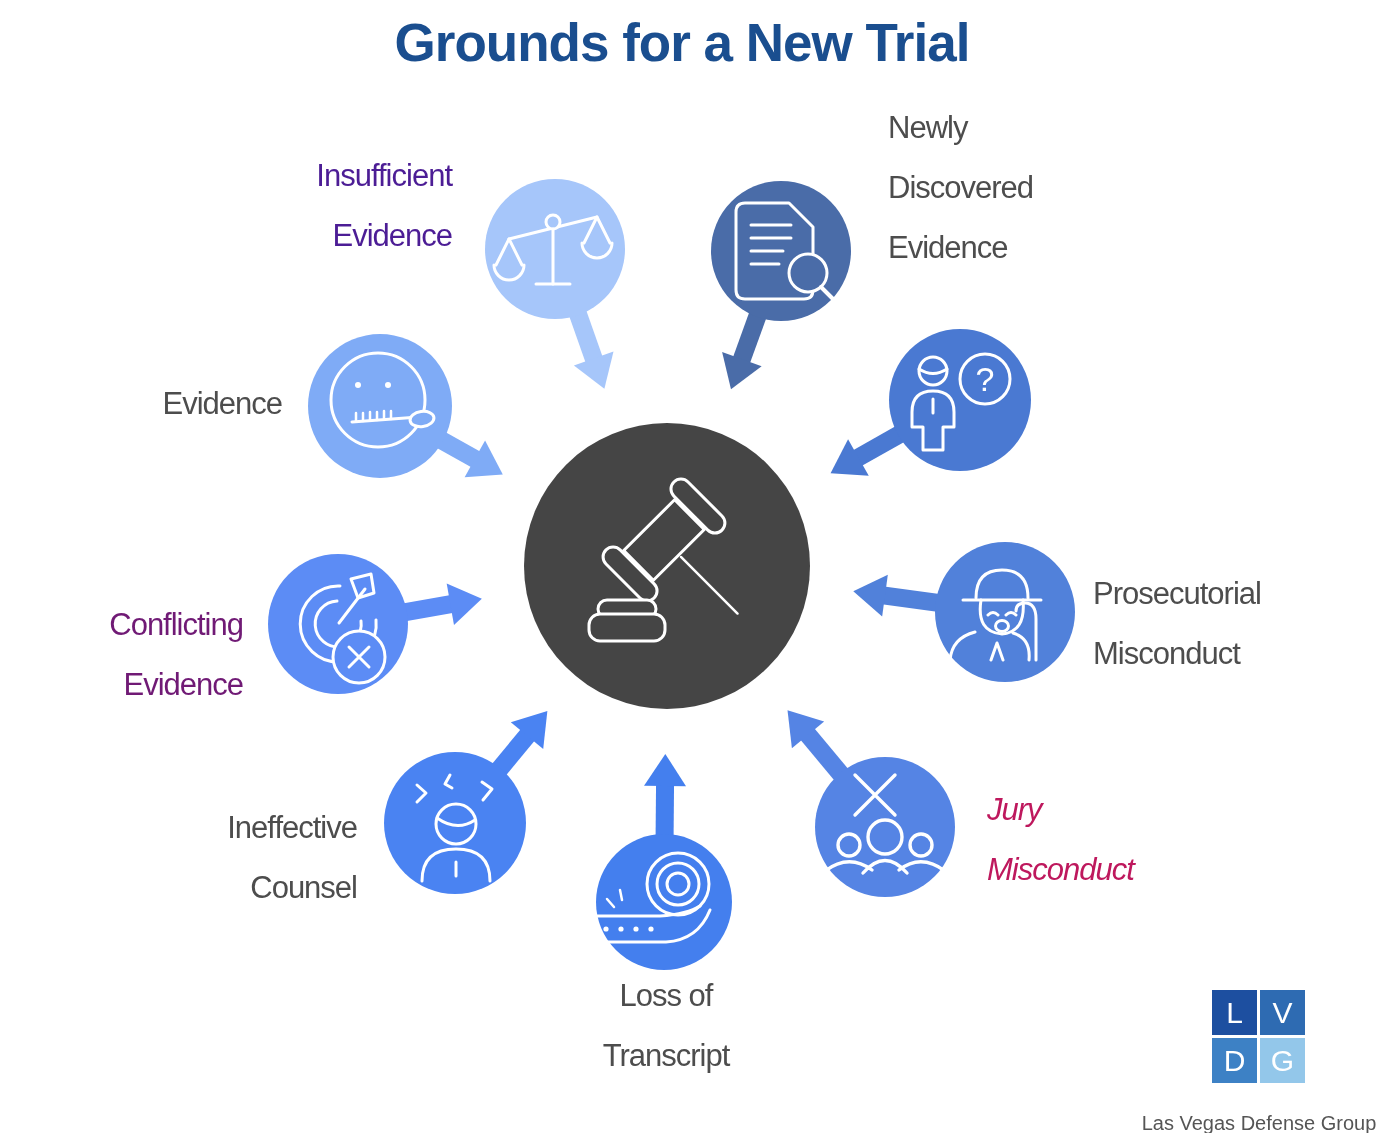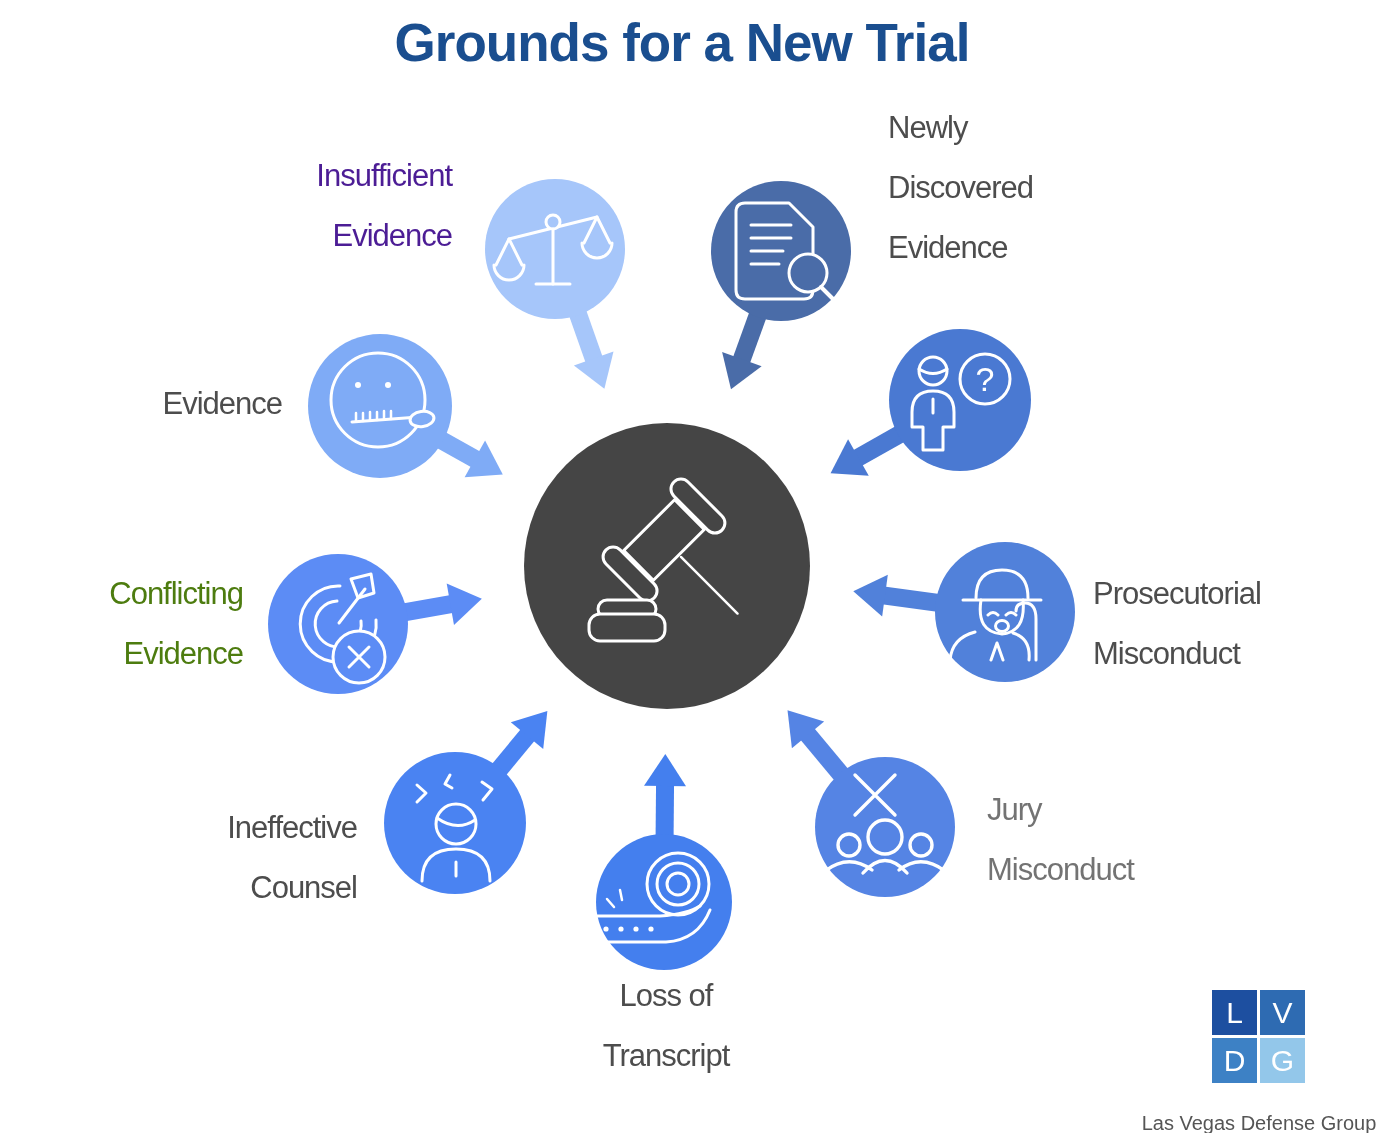--- a/index.html
+++ b/index.html
@@ -171,27 +171,27 @@
     </g>
   </svg>
 
   <div class="lbl r" style="left: 152px; top: 146px; width: 300px; color: #4c1d95;">Insufficient
 Evidence</div>
   <div class="lbl" style="left: 888px; top: 98px; width: 340px; color: rgb(77, 77, 77);">Newly
 Discovered
 Evidence</div>
   <div class="lbl" style="left: 1093px; top: 564px; width: 320px; color: rgb(77, 77, 77);">Prosecutorial
 Misconduct</div>
-  <div class="lbl" style="left: 987px; top: 780px; width: 300px; color: #737373;">Jury
+  <div class="lbl" style="left: 987px; top: 780px; width: 300px; color: #be185d; font-style: italic;">Jury
 Misconduct</div>
   <div class="lbl r" style="left: 57px; top: 798px; width: 300px; color: rgb(77, 77, 77);">Ineffective
 Counsel</div>
   <div class="lbl c" style="left: 466px; top: 966px; width: 400px; color: rgb(77, 77, 77);">Loss of
 Transcript</div>
-  <div class="lbl r" style="left: 0px; top: 564px; width: 243px; color: #4d7c0f;">Conflicting
+  <div class="lbl r" style="left: 0px; top: 595px; width: 243px; color: #701a75;">Conflicting
 Evidence</div>
   <div class="lbl r" style="left: 82px; top: 374px; width: 200px; color: rgb(77, 77, 77);">Evidence</div>
 
   <div class="logo">
     <div class="logo-grid">
       <div class="sq" style="background: rgb(29, 79, 160);">L</div>
       <div class="sq" style="background: rgb(46, 107, 178);">V</div>
       <div class="sq" style="background: rgb(61, 129, 197);">D</div>
       <div class="sq" style="background: rgb(147, 199, 234);">G</div>
     </div>

